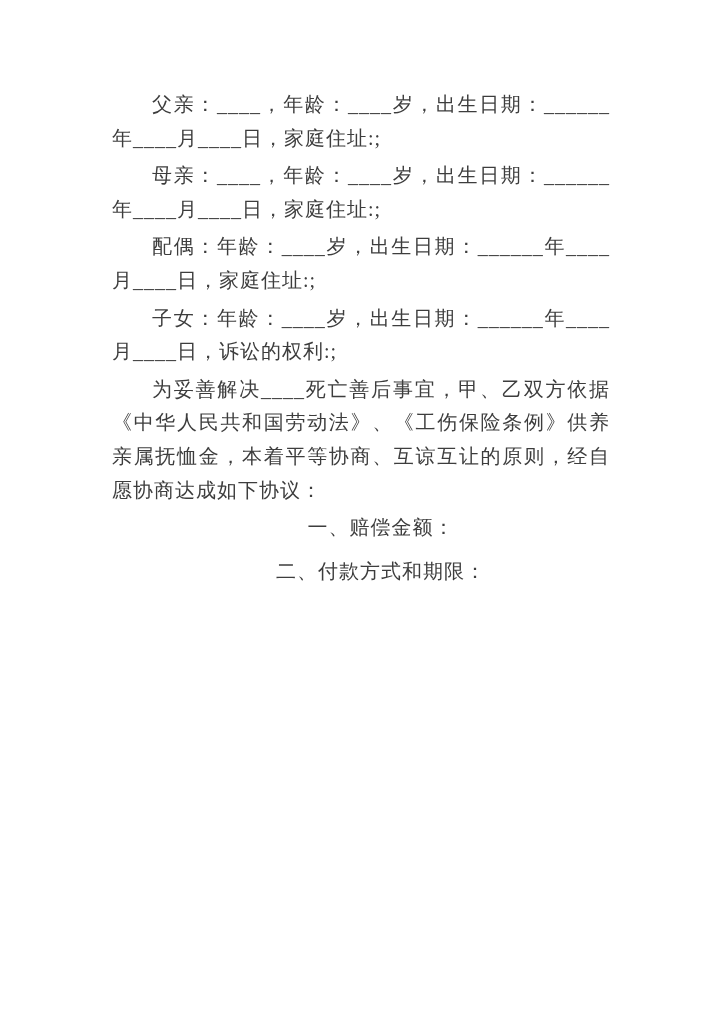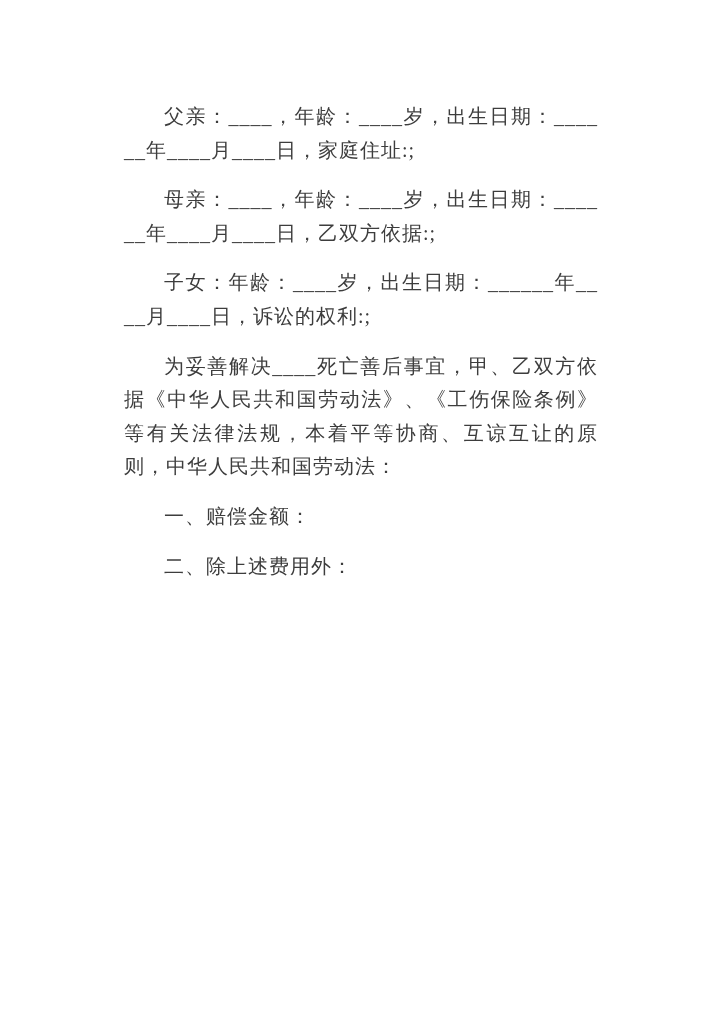--- a/index.html
+++ b/index.html
@@ -14,42 +14,43 @@
     font-family: "Liberation Serif", "DejaVu Serif", serif;
   }
   .page {
     box-sizing: border-box;
     width: 720px;
     height: 1017px;
     background: #ffffff;
     padding: 84px 106px 0 108px;
   }
   .doc-body p {
-    margin: 16px;
+    margin: 4px;
     font-size: 20px;
     line-height: 33.6px;
     letter-spacing: 1px;
     color: #3d3d3d;
     text-indent: 2em;
     text-align: justify;
     text-justify: inter-ideograph;
     word-break: break-all;
   }
   .doc-body p.section-heading {
-    text-align: left;
+    text-align: center;
   }
   .doc-body p.last-heading {
     margin-top: 10px;
   }
 </style>
 </head>
 <body>
 
 <div class="page">
   <div class="doc-body">
     <p>父亲：____，年龄：____岁，出生日期：______年____月____日，家庭住址:;</p>
-    <p>母亲：____，年龄：____岁，出生日期：______年____月____日，乙双方依据:;</p>
+    <p>母亲：____，年龄：____岁，出生日期：______年____月____日，家庭住址:;</p>
+    <p>配偶：年龄：____岁，出生日期：______年____月____日，家庭住址:;</p>
     <p>子女：年龄：____岁，出生日期：______年____月____日，诉讼的权利:;</p>
-    <p>为妥善解决____死亡善后事宜，甲、乙双方依据《中华人民共和国劳动法》、《工伤保险条例》等有关法律法规，本着平等协商、互谅互让的原则，中华人民共和国劳动法：</p>
+    <p>为妥善解决____死亡善后事宜，甲、乙双方依据《中华人民共和国劳动法》、《工伤保险条例》供养亲属抚恤金，本着平等协商、互谅互让的原则，经自愿协商达成如下协议：</p>
     <p class="section-heading">一、赔偿金额：</p>
-    <p class="section-heading last-heading">二、除上述费用外：</p>
+    <p class="section-heading last-heading">二、付款方式和期限：</p>
   </div>
 </div>
 
 </body></html>

